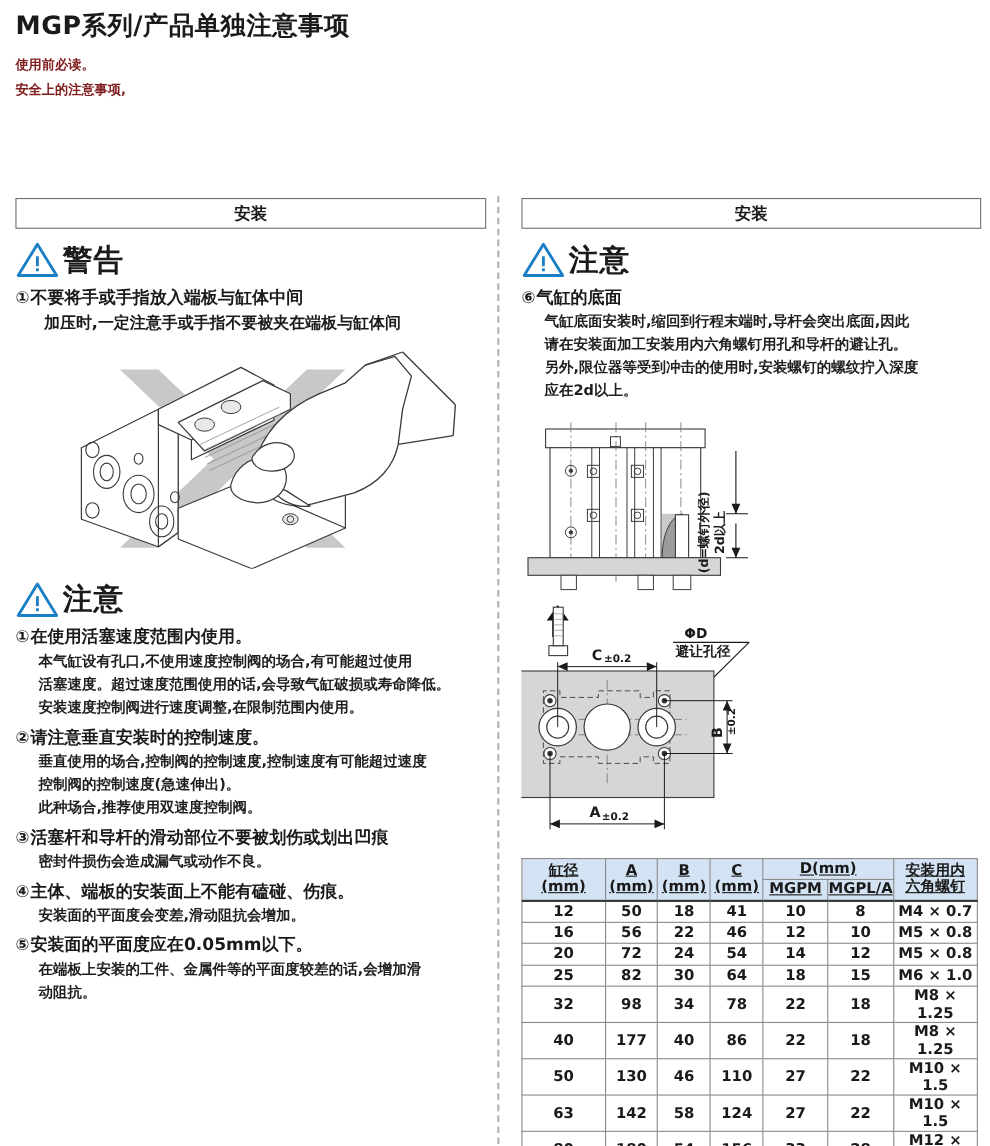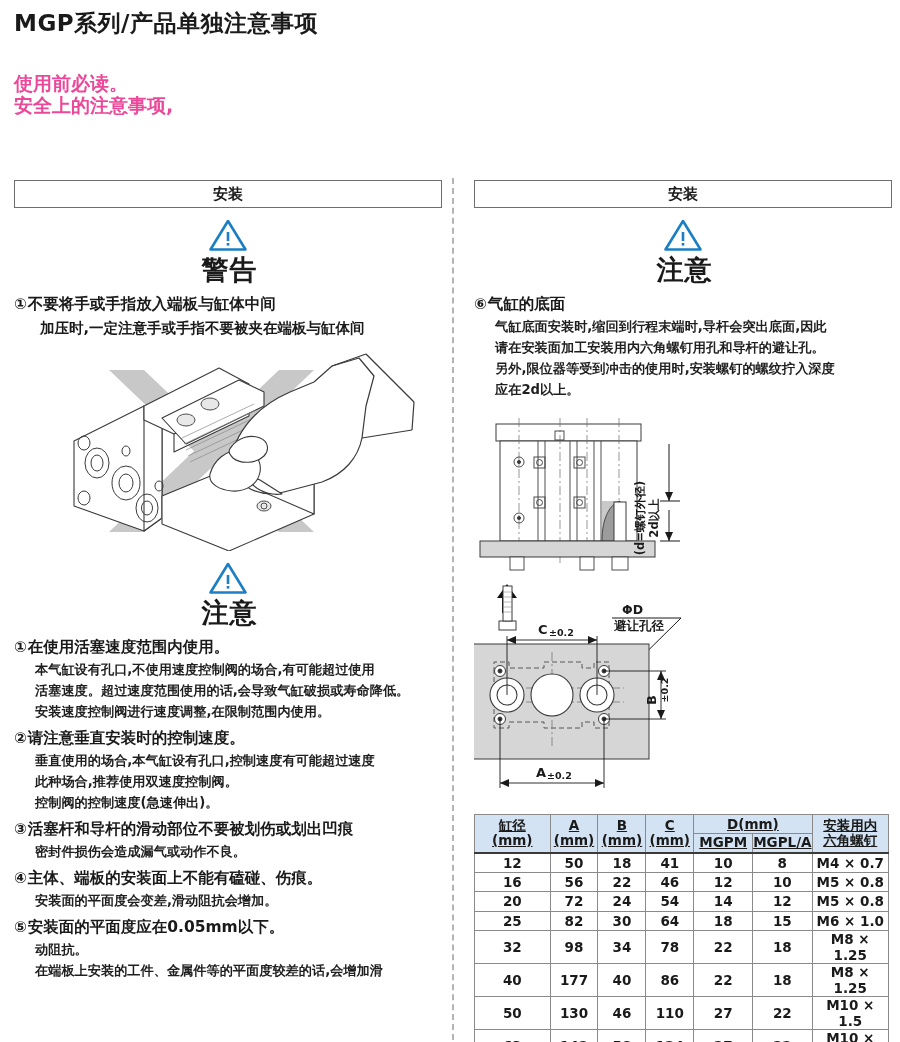--- a/index.html
+++ b/index.html
@@ -20,25 +20,25 @@
     position: absolute;
     left: 14px; top: 8px;
     font-size: 23px;
     font-weight: bold;
     letter-spacing: 0.5px;
     color: #1a1a1a;
     white-space: nowrap;
   }
   .intro {
     position: absolute;
-    left: 14px; top: 72px;
-    font-size: 19px;
+    left: 14px; top: 48px;
+    font-size: 12px;
     line-height: 22px;
     font-weight: 600;
-    color: #ec4899;
+    color: #7f1d1d;
   }
   .intro div { white-space: nowrap; }
 
   
   .col {
     position: absolute;
     top: 180px;
   }
   .col-left  { left: 14px;  width: 428px; }
   .col-right { left: 474px; width: 418px; }
@@ -61,21 +61,20 @@
     font-weight: 600;
     background: #fff;
   }
 
   
   .alert-head {
     display: flex;
     align-items: center;
     margin-top: 10px;
     margin-bottom: 2px;
-    flex-direction: column;
   }
   .alert-head .tri { flex: 0 0 auto; line-height: 0; }
   .alert-head .alert-label {
     font-size: 27px;
     font-weight: bold;
     letter-spacing: 1px;
     margin-left: 3px;
     color: #1a1a1a;
   }
 
@@ -284,23 +283,23 @@
       <div>安装速度控制阀进行速度调整,在限制范围内使用。</div>
     </div>
   </div>
 
   <div class="item">
     <div class="item-main">
       <span class="item-num">②</span>
       <span>请注意垂直安装时的控制速度。</span>
     </div>
     <div class="item-sub">
-      <div>垂直使用的场合,本气缸设有孔口,控制速度有可能超过速度</div>
+      <div>垂直使用的场合,控制阀的控制速度,控制速度有可能超过速度</div>
+      <div>控制阀的控制速度(急速伸出)。</div>
       <div>此种场合,推荐使用双速度控制阀。</div>
-      <div>控制阀的控制速度(急速伸出)。</div>
     </div>
   </div>
 
   <div class="item">
     <div class="item-main">
       <span class="item-num">③</span>
       <span>活塞杆和导杆的滑动部位不要被划伤或划出凹痕</span>
     </div>
     <div class="item-sub">
       <div>密封件损伤会造成漏气或动作不良。</div>
@@ -316,22 +315,22 @@
       <div>安装面的平面度会变差,滑动阻抗会增加。</div>
     </div>
   </div>
 
   <div class="item">
     <div class="item-main">
       <span class="item-num">⑤</span>
       <span>安装面的平面度应在0.05mm以下。</span>
     </div>
     <div class="item-sub">
+      <div>在端板上安装的工件、金属件等的平面度较差的话,会增加滑</div>
       <div>动阻抗。</div>
-      <div>在端板上安装的工件、金属件等的平面度较差的话,会增加滑</div>
     </div>
   </div>
 
 </div>
 
 <div class="col col-right">
 
   <div class="section-box">
     <span>安装</span>
   </div>

